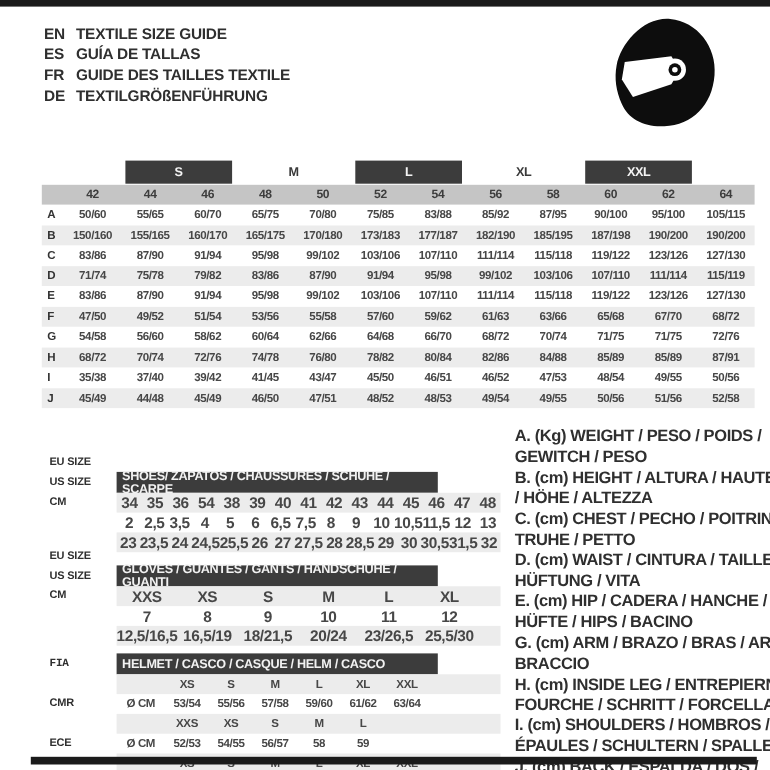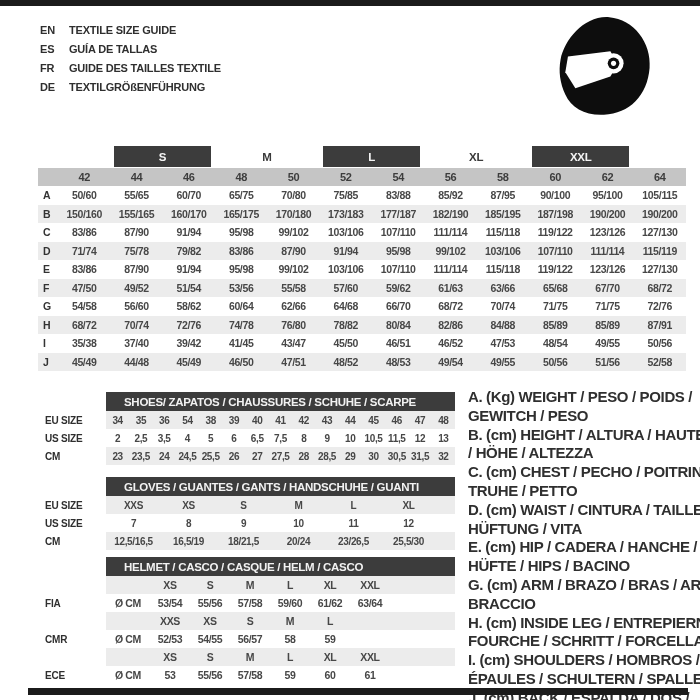--- a/index.html
+++ b/index.html
@@ -5,21 +5,21 @@
   html,body{margin:0;padding:0;}
   body{
     width:700px;height:700px;position:relative;background:#ffffff;
     font-family:"Liberation Sans", sans-serif;font-weight:bold;color:#474747;
     overflow:hidden;
   }
   .top-bar{position:absolute;top:0;left:0;width:700px;height:6px;background:#1b1b1b;}
   .bottom-bar{position:absolute;top:688px;left:28px;width:660px;height:7px;background:#1b1b1b;}
 
   
-  .langs{position:absolute;left:40px;top:20px;font-size:11px;letter-spacing:-0.2px;color:#2f2f2f;}
+  .langs{position:absolute;left:40px;top:20px;font-size:14px;letter-spacing:-0.2px;color:#2f2f2f;}
   .lang-row{display:flex;height:19px;align-items:center;}
   .lang-code{width:29px;}
   .helmet-logo{position:absolute;left:545px;top:13px;}
 
   
   .main-table{position:absolute;left:38px;top:145px;width:648px;font-size:10.5px;letter-spacing:-0.35px;}
   .mt-groups{display:grid;grid-template-columns:72px repeat(5,104.6px) auto;height:23px;}
   .mt-gcell{display:flex;align-items:center;justify-content:center;}
   .gbox{width:100%;height:21px;display:flex;align-items:center;justify-content:center;
         font-size:11.5px;color:#3a3a3a;}
@@ -27,22 +27,22 @@
   .mt-sizes{display:grid;grid-template-columns:20px repeat(12,1fr);height:18px;align-items:center;
             text-align:center;background:#c5c5c5;color:#3d3d3d;font-size:11px;}
   .mt-row{display:grid;grid-template-columns:20px repeat(12,1fr);height:18.5px;align-items:center;text-align:center;}
   .mt-row.striped{background:#ececec;}
   .mt-label{text-align:left;padding-left:5px;color:#333;}
 
   
   .sub{position:absolute;left:38px;width:648px;}
   .sub-table{position:absolute;left:68px;top:0;width:349px;}
   .sub-header{height:19px;background:#3c3c3c;color:#f2f2f2;display:flex;align-items:center;
-              padding-left:18px;box-sizing:border-box;width:349px;font-size:11.5px;letter-spacing:-0.3px;}
-  .sub-row{display:grid;height:18px;align-items:center;text-align:center;font-size:10px;letter-spacing:-0.35px;}
+              padding-left:5px;box-sizing:border-box;width:292px;font-size:11.5px;letter-spacing:-0.3px;margin-top:37px;}
+  .sub-row{display:grid;height:18px;align-items:center;text-align:center;font-size:14px;letter-spacing:-0.35px;}
   .sub-row.striped{background:#ececec;}
   .shoes-grid{grid-template-columns:repeat(15,1fr);}
   .gloves-grid{grid-template-columns:repeat(6,55px);}
   .helm-grid{grid-template-columns:44px repeat(6,40px);font-size:10.5px;}
   .side-label{position:absolute;left:7px;height:18px;display:flex;align-items:center;
               font-size:10px;color:#2f2f2f;letter-spacing:-0.2px;}
 
   
   .legend{position:absolute;left:436px;top:388px;width:262px;font-size:15px;
           line-height:18.8px;letter-spacing:-0.35px;color:#2f2f2f;margin-left:32px;}
@@ -361,21 +361,21 @@
           <span>18/21,5</span>
           <span>20/24</span>
           <span>23/26,5</span>
           <span>25,5/30</span>
         </div>
       </div>
   </div>
 </div>
 
 <div class="sub" style="top:557px;height:128px;">
-  <div class="side-label" style="top:37px;">FIA</div>
+  <div class="side-label" style="top:37px;font-family:Liberation Mono, monospace;">FIA</div>
   <div class="side-label" style="top:73px;">CMR</div>
   <div class="side-label" style="top:109px;">ECE</div>
   <div class="sub-table">
     <div class="sub-header">HELMET / CASCO / CASQUE / HELM / CASCO</div>
     <div id="helmet-body">
         <div class="sub-row helm-grid striped">
           <span></span>
           <span>XS</span>
           <span>S</span>
           <span>M</span>

